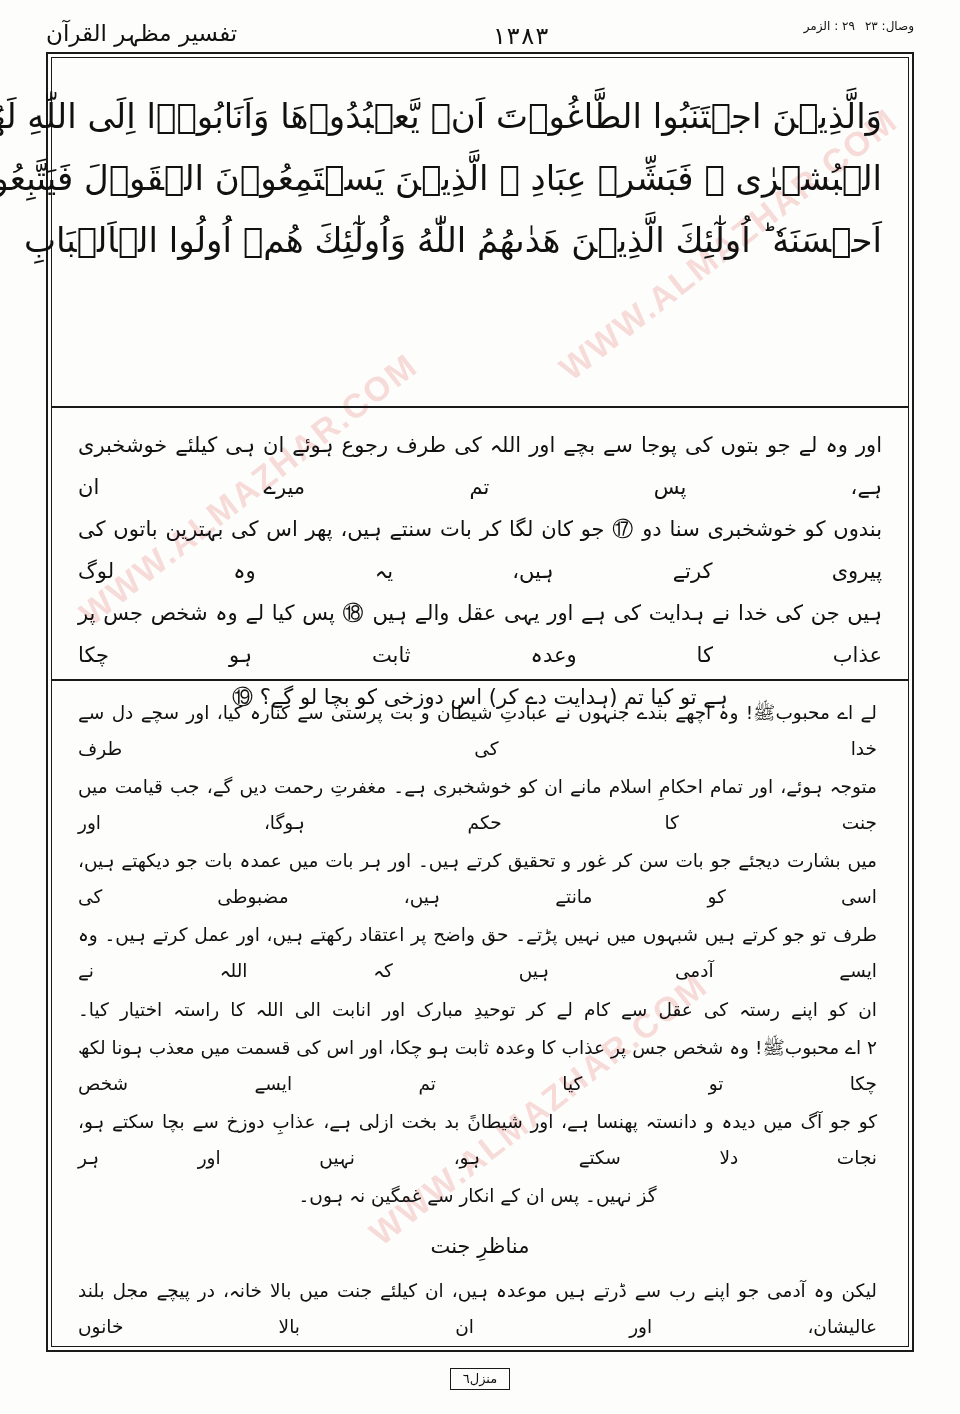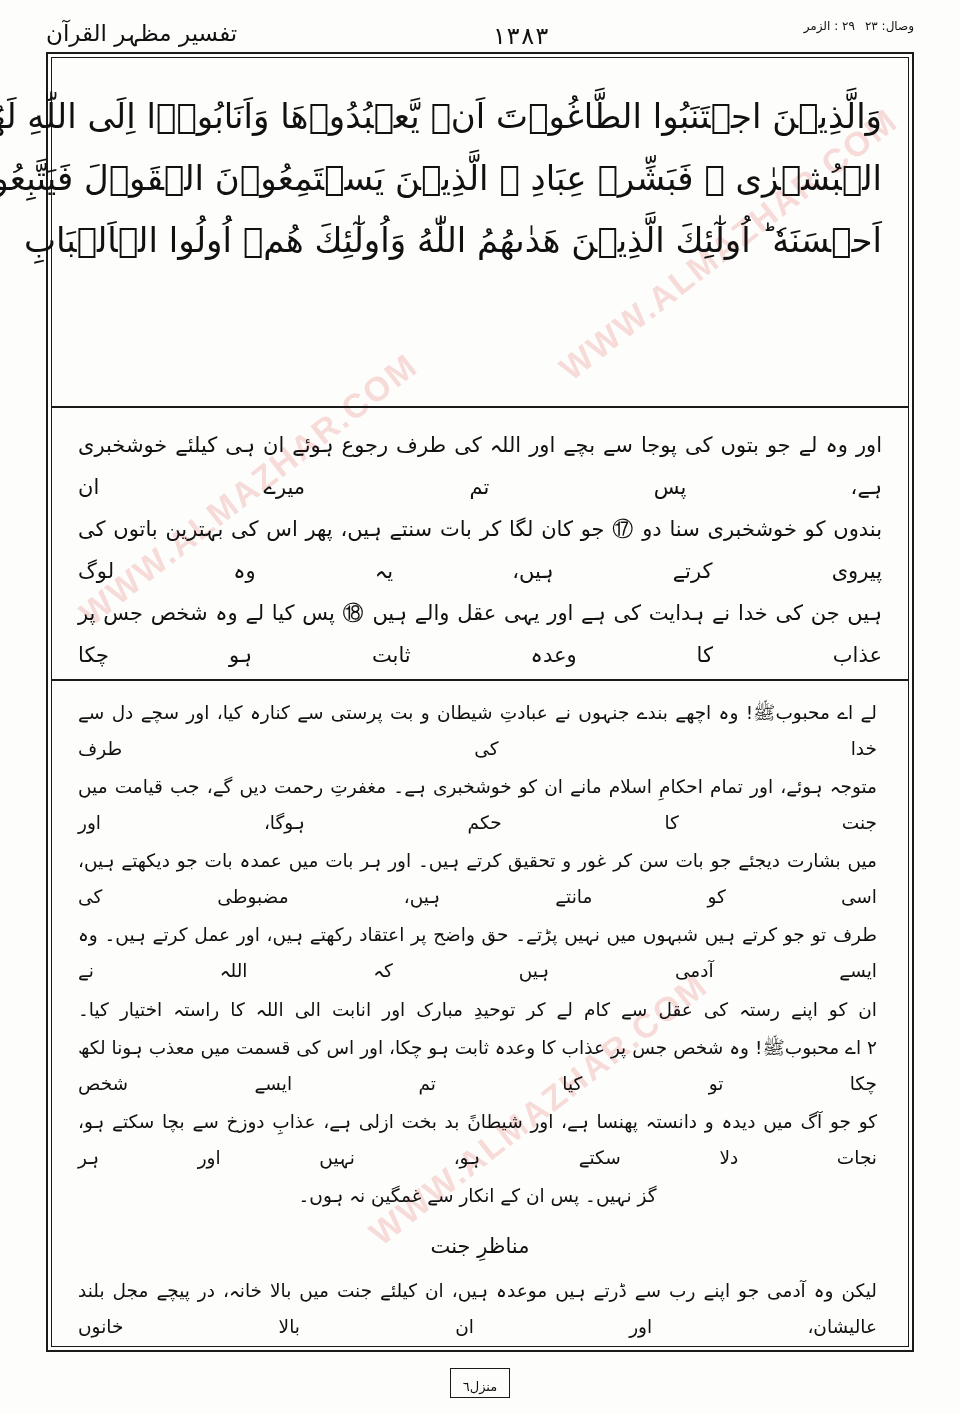--- a/index.html
+++ b/index.html
@@ -161,21 +161,21 @@
   .footer {
     position: absolute;
     left: 0; right: 0;
     top: 1368px;
     text-align: center;
   }
   .footer-box {
     display: inline-block;
     border: 1px solid #1a1a1a;
     font-size: 13px;
-    padding: 10px 12px 3px 12px;
+    padding: 2px 12px 3px 12px;
     font-family: "DejaVu Sans", sans-serif;
   }
 </style>
 </head>
 <body>
 
 <div class="page">
 
   <div class="watermark wm1">WWW.ALMAZHAR.COM</div>
   <div class="watermark wm2">WWW.ALMAZHAR.COM</div>
@@ -198,20 +198,21 @@
       <div class="section quran">
         <div class="ayah-line">وَالَّذِيۡنَ اجۡتَنَبُوا الطَّاغُوۡتَ اَنۡ يَّعۡبُدُوۡهَا وَاَنَابُوۡۤا اِلَى اللّٰهِ لَهُمُ</div>
         <div class="ayah-line">الۡبُشۡرٰى ۚ فَبَشِّرۡ عِبَادِ ۙ الَّذِيۡنَ يَسۡتَمِعُوۡنَ الۡقَوۡلَ فَيَتَّبِعُوۡنَ</div>
         <div class="ayah-line">اَحۡسَنَهٗ ؕ اُولٰٓئِكَ الَّذِيۡنَ هَدٰىهُمُ اللّٰهُ وَاُولٰٓئِكَ هُمۡ اُولُوا الۡاَلۡبَابِ</div>
       </div>
 
       <div class="section translation">
         <div class="urdu-line">اور وہ لے جو بتوں کی پوجا سے بچے اور اللہ کی طرف رجوع ہوئے ان ہی کیلئے خوشخبری ہے، پس تم میرے ان</div>
         <div class="urdu-line">بندوں کو خوشخبری سنا دو ⑰ جو کان لگا کر بات سنتے ہیں، پھر اس کی بہترین باتوں کی پیروی کرتے ہیں، یہ وہ لوگ</div>
         <div class="urdu-line">ہیں جن کی خدا نے ہدایت کی ہے اور یہی عقل والے ہیں ⑱ پس کیا لے وہ شخص جس پر عذاب کا وعدہ ثابت ہو چکا</div>
+        <div class="urdu-line last">ہے تو کیا تم (ہدایت دے کر) اس دوزخی کو بچا لو گے؟ ⑲</div>
       </div>
 
       <div class="section tafsir">
         <p>لے اے محبوبﷺ! وہ اچھے بندے جنہوں نے عبادتِ شیطان و بت پرستی سے کنارہ کیا، اور سچے دل سے خدا کی طرف</p>
         <p>متوجہ ہوئے، اور تمام احکامِ اسلام مانے ان کو خوشخبری ہے۔ مغفرتِ رحمت دیں گے، جب قیامت میں جنت کا حکم ہوگا، اور</p>
         <p>میں بشارت دیجئے جو بات سن کر غور و تحقیق کرتے ہیں۔ اور ہر بات میں عمدہ بات جو دیکھتے ہیں، اسی کو مانتے ہیں، مضبوطی کی</p>
         <p>طرف تو جو کرتے ہیں شبہوں میں نہیں پڑتے۔ حق واضح پر اعتقاد رکھتے ہیں، اور عمل کرتے ہیں۔ وہ ایسے آدمی ہیں کہ اللہ نے</p>
         <p>ان کو اپنے رستہ کی عقل سے کام لے کر توحیدِ مبارک اور انابت الی اللہ کا راستہ اختیار کیا۔</p>
         <p>٢ اے محبوبﷺ! وہ شخص جس پر عذاب کا وعدہ ثابت ہو چکا، اور اس کی قسمت میں معذب ہونا لکھ چکا تو کیا تم ایسے شخص</p>
         <p>کو جو آگ میں دیدہ و دانستہ پھنسا ہے، اور شیطانً بد بخت ازلی ہے، عذابِ دوزخ سے بچا سکتے ہو، نجات دلا سکتے ہو، نہیں اور ہر</p>

